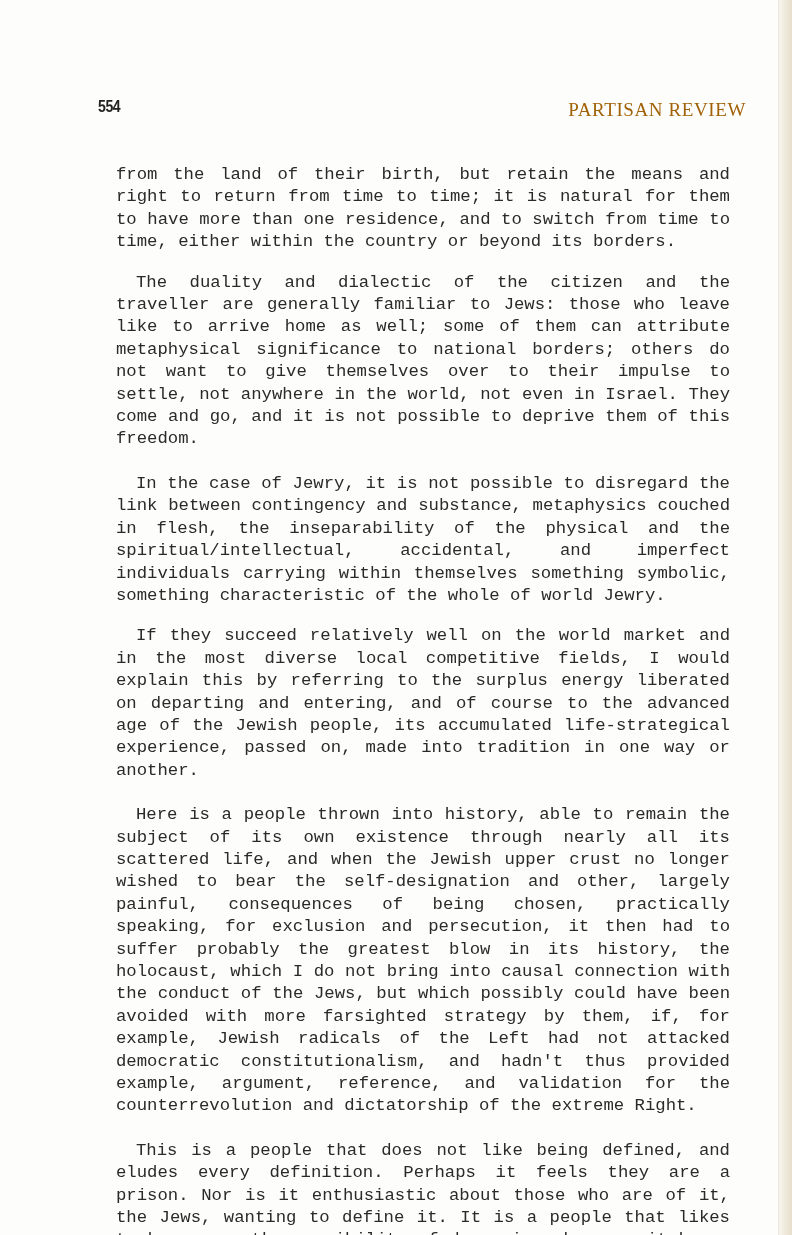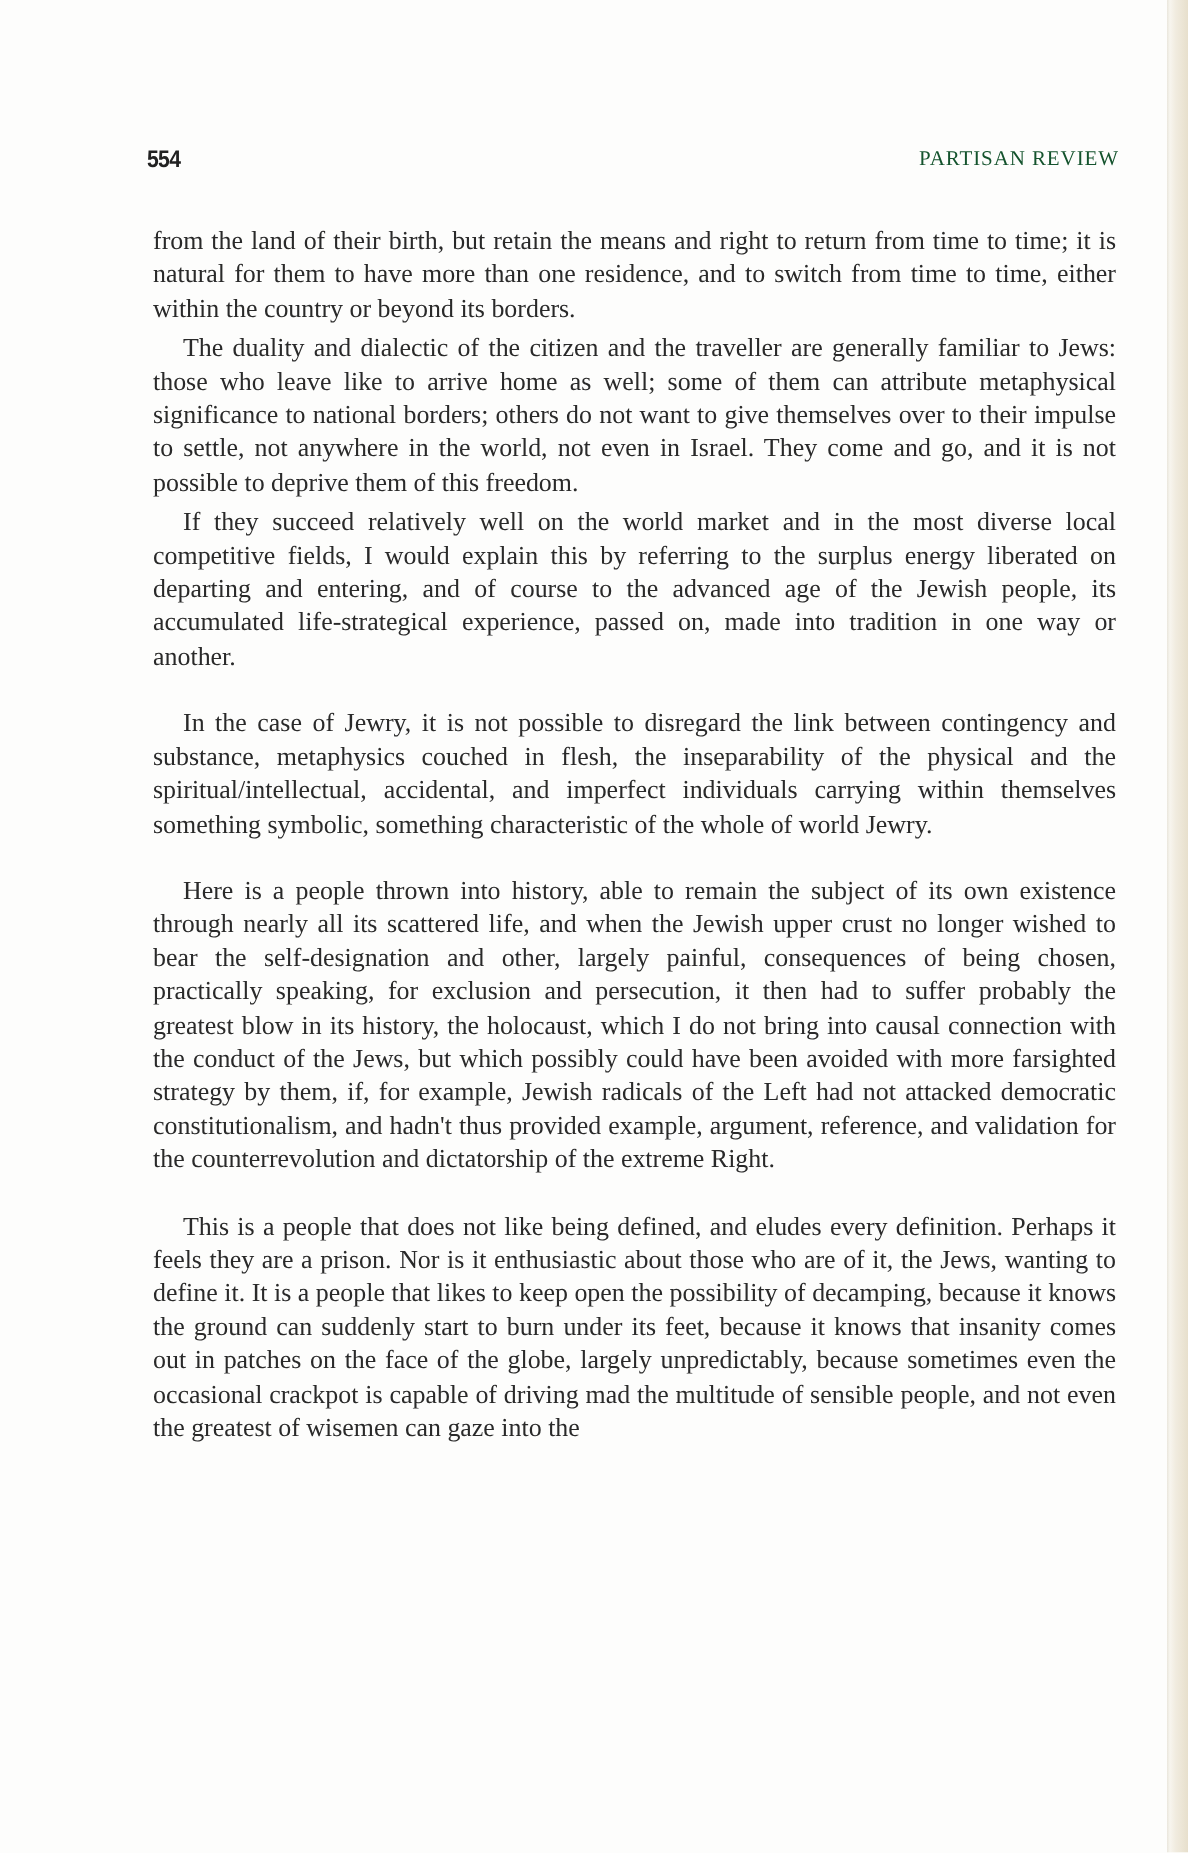--- a/index.html
+++ b/index.html
@@ -22,41 +22,41 @@
   }
   .page-number {
     position: absolute; left: 0; top: 0;
     font-family: "Liberation Sans", "DejaVu Sans", sans-serif;
     font-weight: bold; font-size: 16px; letter-spacing: -0.5px;
     transform: scaleX(0.88); transform-origin: left center;
     color: #222;
   }
   .running-head {
     position: absolute; right: 0; top: 1px;
-    font-size: 14px; letter-spacing: 0.6px; color: #14532d;
+    font-size: 19px; letter-spacing: 0.6px; color: #a16207;
   }
   .body-text {
     position: absolute; left: 98px; top: 146px; width: 650px;
     font-size: 17.3px; line-height: 22.4px;
     text-align: justify; hyphens: none;
   }
-  .body-text p { margin: 4px; text-indent: 0; }
+  .body-text p { margin: 18px; text-indent: 0; font-family: Liberation Mono, monospace; }
   .body-text p.indent { text-indent: 20px; }
   .body-text p.gap { margin-top: 22px; }
 </style>
 </head>
 <body>
 
 <div class="edge"></div>
 
 <div class="header">
   <span class="page-number">554</span>
   <span class="running-head">PARTISAN REVIEW</span>
 </div>
 
 <div class="body-text">
   <p>from the land of their birth, but retain the means and right to return from time to time; it is natural for them to have more than one residence, and to switch from time to time, either within the country or beyond its borders.</p>
   <p class="indent">The duality and dialectic of the citizen and the traveller are generally familiar to Jews: those who leave like to arrive home as well; some of them can attribute metaphysical significance to national borders; others do not want to give themselves over to their impulse to settle, not anywhere in the world, not even in Israel. They come and go, and it is not possible to deprive them of this freedom.</p>
+  <p class="indent gap">In the case of Jewry, it is not possible to disregard the link between contingency and substance, metaphysics couched in flesh, the inseparability of the physical and the spiritual/intellectual, accidental, and imperfect individuals carrying within themselves something symbolic, something characteristic of the whole of world Jewry.</p>
   <p class="indent">If they succeed relatively well on the world market and in the most diverse local competitive fields, I would explain this by referring to the surplus energy liberated on departing and entering, and of course to the advanced age of the Jewish people, its accumulated life-strategical experience, passed on, made into tradition in one way or another.</p>
-  <p class="indent gap">In the case of Jewry, it is not possible to disregard the link between contingency and substance, metaphysics couched in flesh, the inseparability of the physical and the spiritual/intellectual, accidental, and imperfect individuals carrying within themselves something symbolic, something characteristic of the whole of world Jewry.</p>
   <p class="indent gap">Here is a people thrown into history, able to remain the subject of its own existence through nearly all its scattered life, and when the Jewish upper crust no longer wished to bear the self-designation and other, largely painful, consequences of being chosen, practically speaking, for exclusion and persecution, it then had to suffer probably the greatest blow in its history, the holocaust, which I do not bring into causal connection with the conduct of the Jews, but which possibly could have been avoided with more farsighted strategy by them, if, for example, Jewish radicals of the Left had not attacked democratic constitutionalism, and hadn't thus provided example, argument, reference, and validation for the counterrevolution and dictatorship of the extreme Right.</p>
   <p class="indent gap">This is a people that does not like being defined, and eludes every definition. Perhaps it feels they are a prison. Nor is it enthusiastic about those who are of it, the Jews, wanting to define it. It is a people that likes to keep open the possibility of decamping, because it knows the ground can suddenly start to burn under its feet, because it knows that insanity comes out in patches on the face of the globe, largely unpredictably, because sometimes even the occasional crackpot is capable of driving mad the multitude of sensible people, and not even the greatest of wisemen can gaze into the</p>
 </div>
 
 </body></html>

